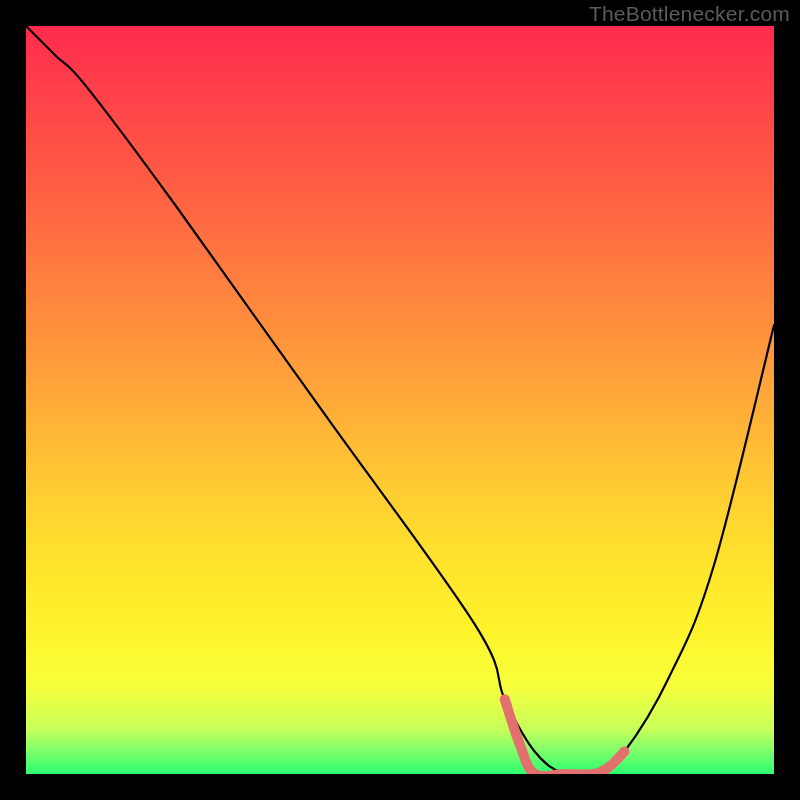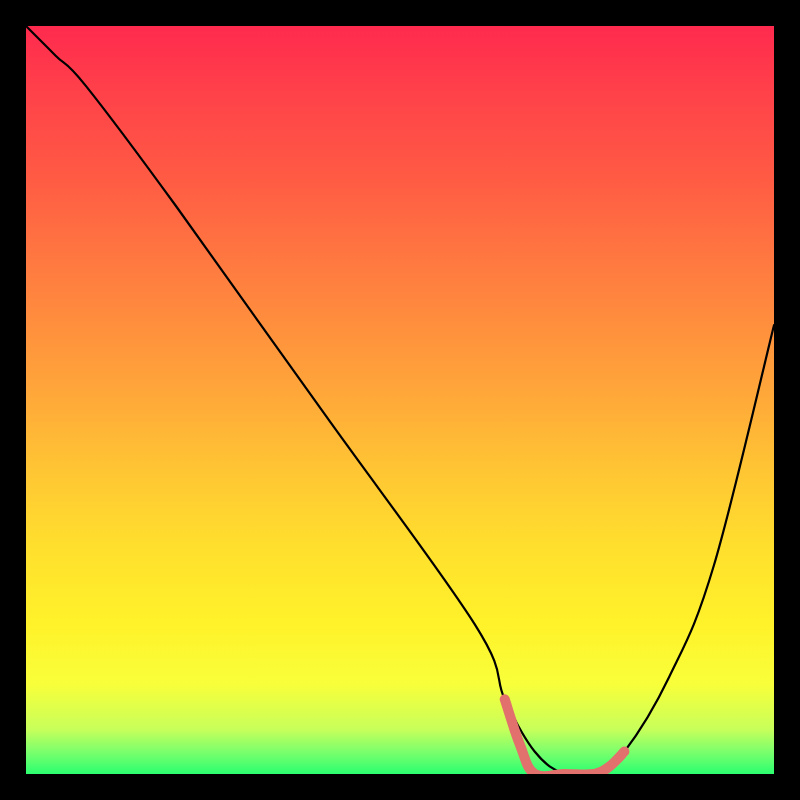--- a/index.html
+++ b/index.html
@@ -99,13 +99,14 @@
       <path d="M 0 0 C 5.3856 5.385600000000013, 19.1488 19.148800000000087, 29.92 29.920000000000073 C 40.6912 40.69120000000006, 38.2976 32.911999999999935, 59.84 59.83999999999992 C 81.3824 86.7679999999999, 106.5152 120.27839999999996, 149.6 179.51999999999998 C 192.6848 238.7616, 245.344 313.56160000000006, 299.2 388.96000000000004 C 353.056 464.3584, 416.4864 547.2368, 448.8 598.4 C 481.1136 649.5631999999999, 467.9488 650.3112000000001, 478.72 673.2 C 489.49120000000005 696.0888, 497.8688000000001 712.096, 508.64000000000004 725.56 C 519.4112 739.0239999999999, 527.7887999999999 743.9608, 538.56 748 C 549.3312 752.0392, 557.7088 752.0392, 568.48 748 C 579.2512 743.9608, 584.936 743.0631999999999, 598.4 725.56 C 611.8639999999999 708.0568, 627.1232 684.42, 643.28 650.76 C 659.4368 617.1, 669.3104000000001 601.8408, 688.1600000000001 538.56 C 707.0096000000001 475.27919999999995, 737.2288 342.28479999999996, 748 299.2" fill="none" stroke="#000" stroke-width="2.2" stroke-linecap="round" stroke-linejoin="round" id="curve-main"></path>
       <path d="M 478.72 673.2 C 481.4128 681.2784, 488.2944 704.6160000000001, 493.68 718.08 C 499.0656 731.544, 500.56160000000006 742.6144, 508.64000000000004 748 C 516.7184 753.3856, 527.7887999999999 748, 538.56 748 C 549.3312 748, 560.4016 749.3464, 568.48 748 C 576.5584 746.6536, 578.0544000000001 744.5592, 583.44 740.52 C 588.8256 736.4807999999999, 595.7072 728.2528, 598.4 725.56" fill="none" stroke="#e2716d" stroke-width="10" stroke-linecap="round" stroke-linejoin="round" id="curve-highlight"></path>
     </svg>
   </div>
 
   <div class="mask-top"></div>
   <div class="mask-bottom"></div>
   <div class="mask-left"></div>
   <div class="mask-right"></div>
 
+  <div class="watermark">TheBottlenecker.com</div>
 </div>
 
 </body></html>

